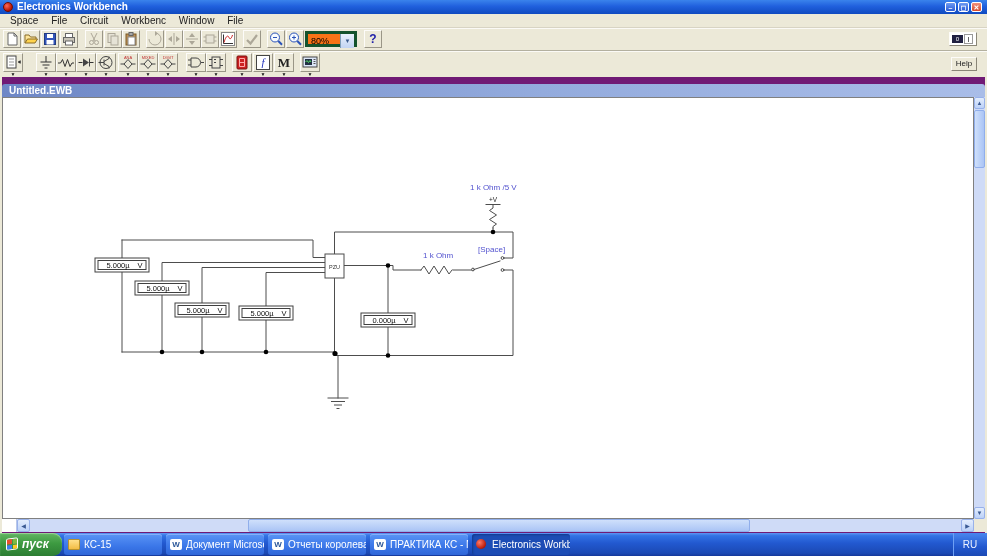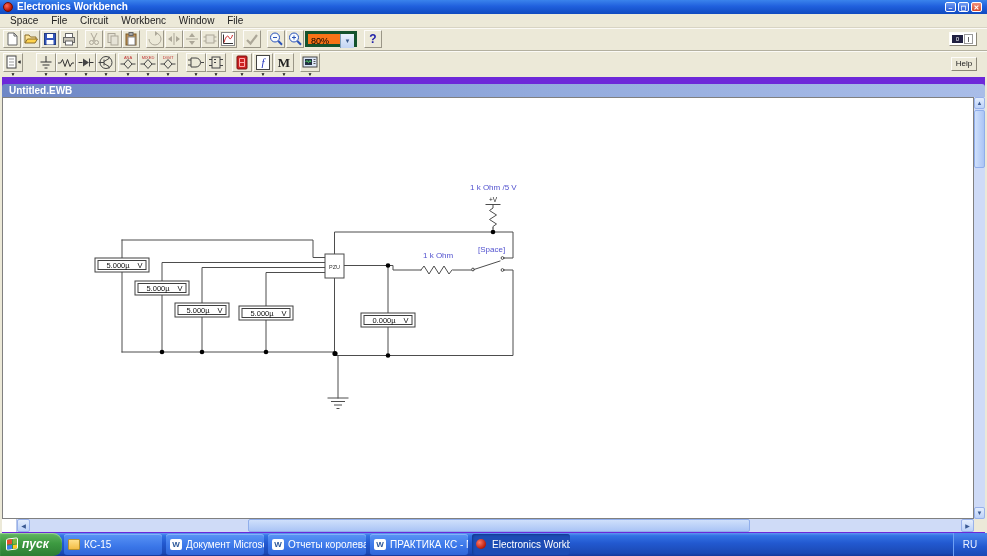--- a/index.html
+++ b/index.html
@@ -44,21 +44,21 @@
   .power-btn{position:absolute;left:949px;top:3px;width:28px;height:14px;background:#fff;
     border:1px solid;border-color:#fdfcf9 #8a8677 #8a8677 #fdfcf9;box-sizing:border-box;}
   .power-btn .cell0{position:absolute;left:2px;top:2px;width:11px;height:8px;background:#202040;
     color:#fff;font-size:6px;line-height:8px;text-align:center;}
   .power-btn .cell1{position:absolute;right:3px;top:1px;width:9px;height:10px;border:1px solid #999;
     color:#111;font-size:7px;line-height:9px;text-align:center;box-sizing:border-box;}
   .pause-btn{position:absolute;left:951px;top:5px;width:26px;height:14px;background:#ece9d8;
     border:1px solid;border-color:#fdfcf9 #8a8677 #8a8677 #fdfcf9;box-sizing:border-box;
     font-size:8px;text-align:center;line-height:12px;color:#222;}
   
-  .mdi{position:absolute;left:0;top:77px;width:987px;height:456px;background:#6d28d9;
+  .mdi{position:absolute;left:0;top:77px;width:987px;height:456px;background:#701a75;
     border-left:2px solid #ece9d8;border-right:2px solid #ece9d8;box-sizing:border-box;}
   .child{position:absolute;left:0;top:7px;width:983px;height:449px;}
   .child-title{position:absolute;left:0;top:0;width:983px;height:13px;
     background:linear-gradient(90deg,#6e87c6,#93abdd 55%,#a9bde8);border-radius:3px 3px 0 0;
     color:#fff;font-weight:bold;font-size:10px;line-height:13px;}
   .child-title span{margin-left:7px;}
   .canvas{position:absolute;left:0;top:13px;width:972px;height:422px;background:#fff;
     border:1px solid #808080;box-sizing:border-box;}
   
   .vscroll{position:absolute;left:972px;top:13px;width:11px;height:422px;background:#cfdbf7;}

